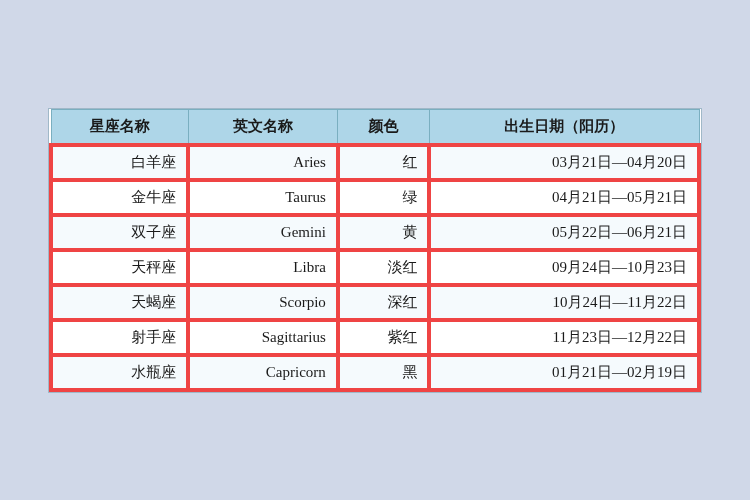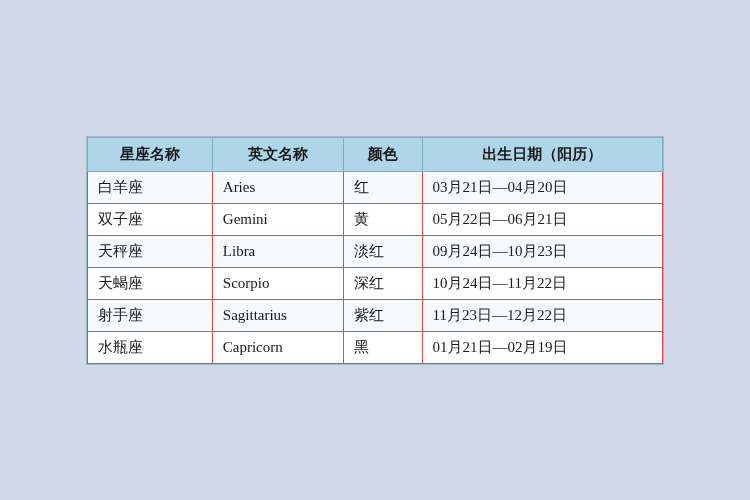--- a/index.html
+++ b/index.html
@@ -12,34 +12,34 @@
       justify-content: center;
       font-family: "SimSun", "宋体", serif;
       font-size: 15px;
     }
     .table-wrapper {
       background: #fff;
       border: 1px solid #a0b8c8;
     }
     table {
       border-collapse: collapse;
-      width: 576px;
+      width: 652px;
     }
     thead tr th {
       background: #aed6e8;
       border: 1px solid #7aafc0;
       padding: 7px 10px;
       text-align: center;
       font-weight: bold;
       color: #1a1a1a;
     }
     tbody tr td {
-      border: 1px solid #ef4444;
+      border: 4px solid #ef4444;
       padding: 6px 10px;
-      text-align: left;
+      text-align: right;
       color: #1a1a1a;
       background: #fff;
     }
     tbody tr:nth-child(odd) td {
       background: #f5fafd;
     }
   </style>
 </head>
 <body>
 
@@ -52,20 +52,26 @@
         <th>颜色</th>
         <th>出生日期（阳历）</th>
       </tr>
     </thead>
     <tbody id="table-body">
     <tr>
           <td>白羊座</td>
           <td>Aries</td>
           <td>红</td>
           <td>03月21日—04月20日</td>
+        </tr>
+        <tr>
+          <td>金牛座</td>
+          <td>Taurus</td>
+          <td>绿</td>
+          <td>04月21日—05月21日</td>
         </tr>
         <tr>
           <td>双子座</td>
           <td>Gemini</td>
           <td>黄</td>
           <td>05月22日—06月21日</td>
         </tr>
         <tr>
           <td>天秤座</td>
           <td>Libra</td>

